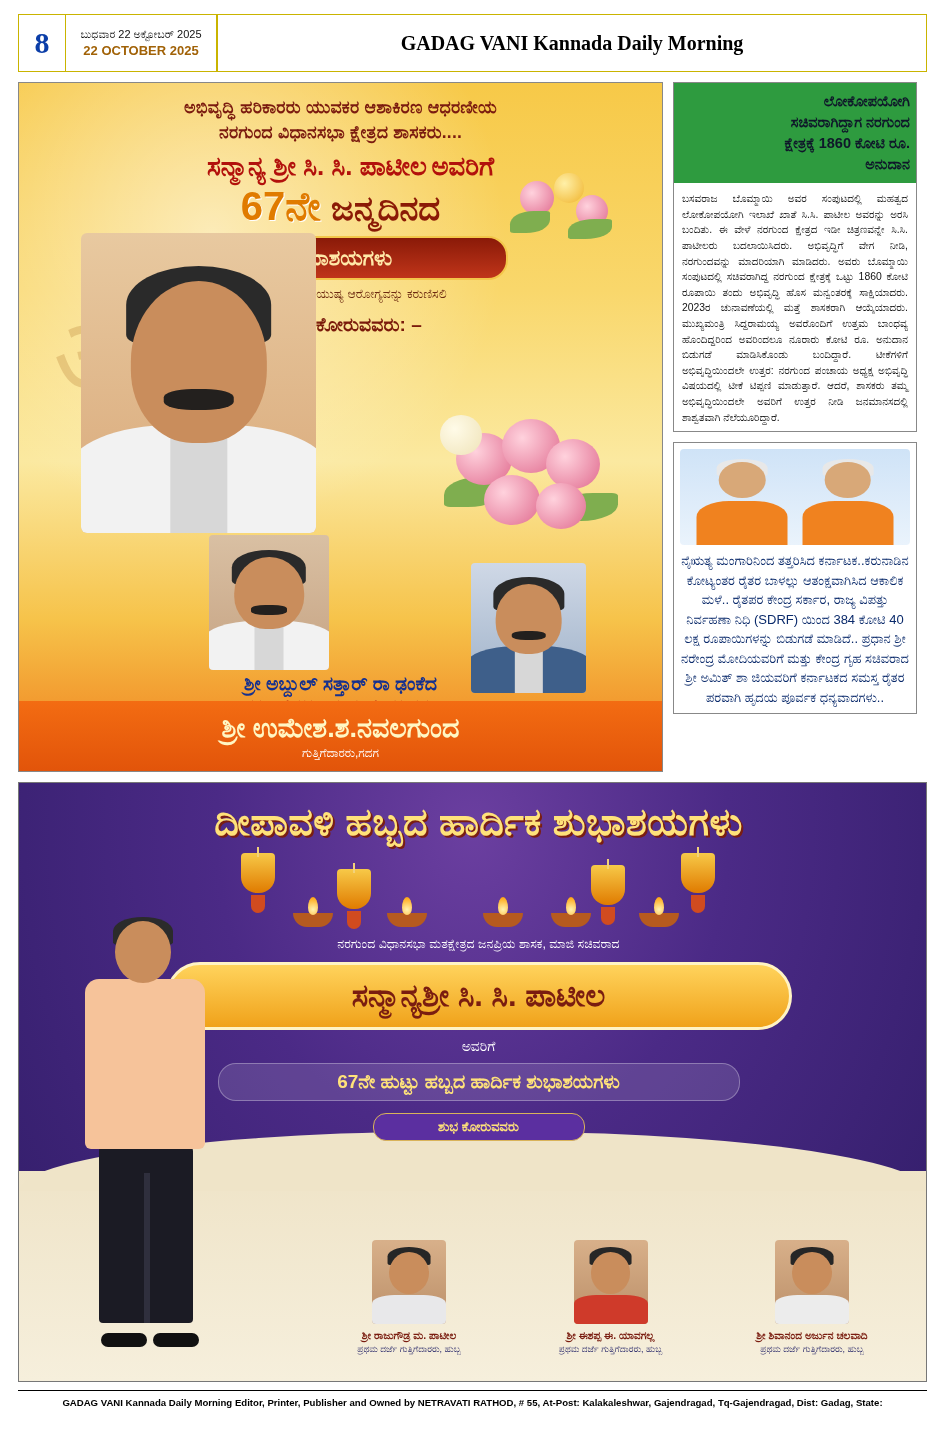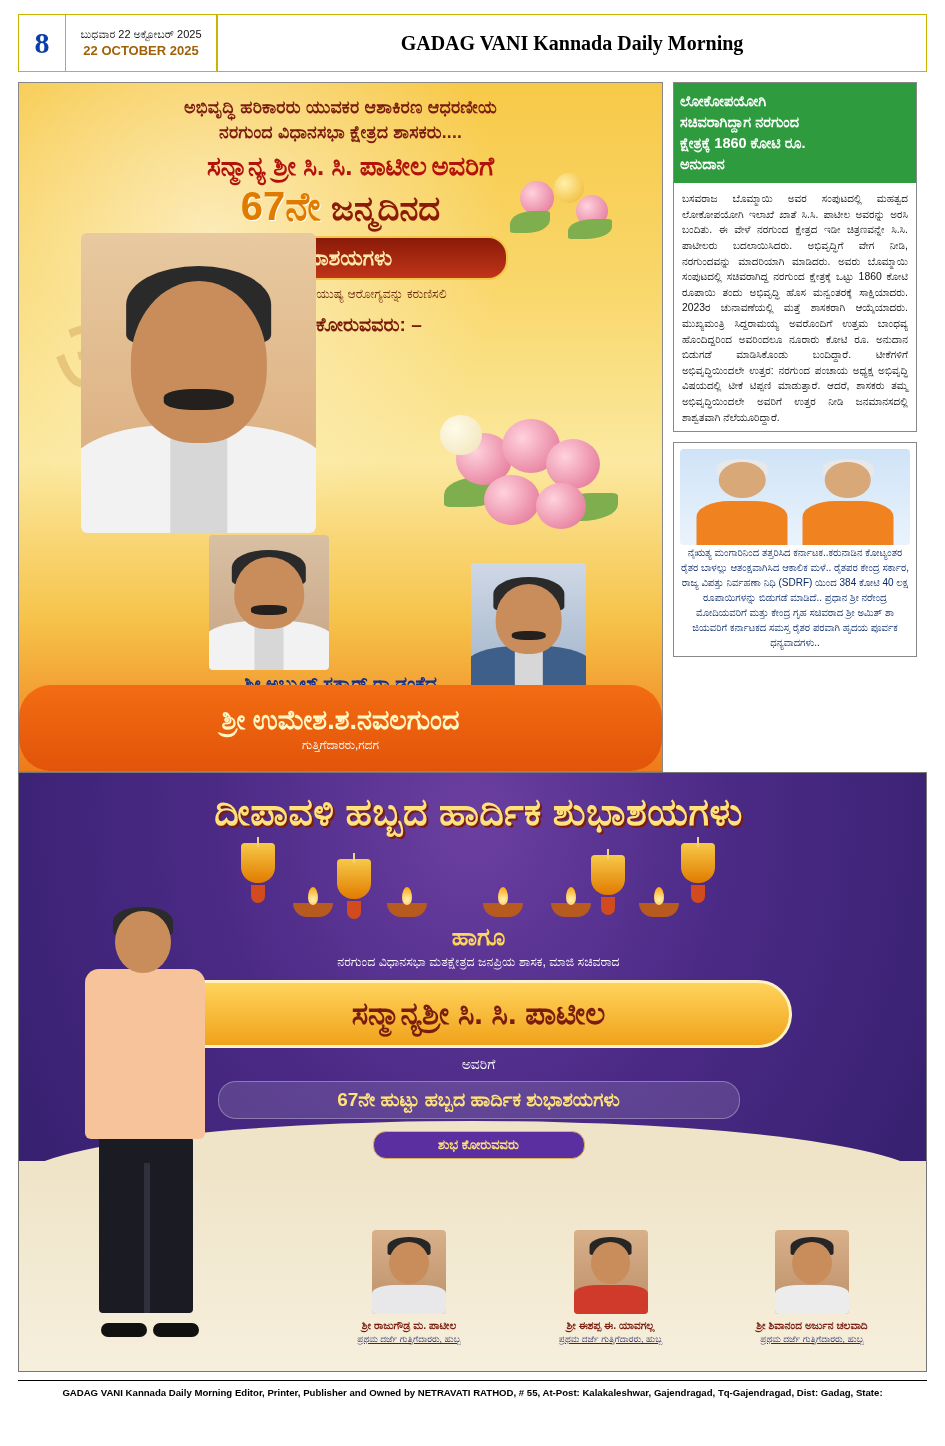--- a/index.html
+++ b/index.html
@@ -76,50 +76,50 @@
 
   .bday .flow-top{position:absolute;right:42px;top:90px;width:110px;height:70px;}
 
   .bday .p2{position:absolute;left:190px;top:452px;width:120px;height:135px;border-radius:4px;background:linear-gradient(#d9c0a3,#c6a383);overflow:hidden;}
   .bday .p3{position:absolute;left:452px;top:480px;width:115px;height:130px;border-radius:4px;background:linear-gradient(#cfd8e6,#9fb2c9);overflow:hidden;}
   .nm2{position:absolute;left:0;right:0;top:590px;text-align:center;}
   .nm2 .big{font-size:19px;font-weight:bold;color:#15308f;}
   .nm2 .sub{font-size:12.5px;font-weight:bold;color:#b0130d;margin-top:3px;}
   .nm2 .sub2{font-size:12.5px;font-weight:bold;color:#b0130d;margin-top:1px;}
   .bday .footer-band{
-    position:absolute;left:0;right:0;bottom:0;height:86px;
-    background:linear-gradient(#f36c12,#e2540a);display:flex;flex-direction:column;align-items:center;justify-content:center;border-radius:32px;
+    position:absolute;left:0;right:0;bottom:0;height:70px;
+    background:linear-gradient(#f36c12,#e2540a);display:flex;flex-direction:column;align-items:center;justify-content:center;
   }
   .bday .footer-band .fb1{font-size:27px;font-weight:bold;color:#fff7c4;}
   .bday .footer-band .fb2{font-size:12px;color:#fff;margin-top:2px;}
 
   
   .news{border:1px solid #888;box-sizing:border-box;padding:0;}
-  .news-head{background:#2e9b3f;color:#ffffff;text-align:left;padding:8px 6px;}
+  .news-head{background:#2e9b3f;color:#0f172a;text-align:right;padding:8px 6px;}
   .news-head div{font-size:14.5px;font-weight:bold;line-height:1.45;}
   .news-body{padding:8px 8px 6px;}
   .news-body p{margin:0;font-size:10.4px;line-height:1.5;color:#111;text-align:justify;}
 
   .adbox{margin-top:10px;border:1px solid #888;box-sizing:border-box;background:#fff;padding:6px;}
   .adbox .leaders{height:96px;border-radius:4px;background:linear-gradient(#cfe3f7,#eaf3fc);position:relative;overflow:hidden;}
   .leader{position:absolute;bottom:0;width:46%;height:92%;}
   .leader .h{position:absolute;left:50%;transform:translateX(-50%);top:6%;width:44%;height:40%;border-radius:50%;background:#d8a878;}
   .leader .hr{position:absolute;left:50%;transform:translateX(-50%);top:2%;width:48%;height:20%;border-radius:50% 50% 10% 10%;background:#e8e8e8;}
   .leader .bd{position:absolute;left:50%;transform:translateX(-50%);bottom:0;width:86%;height:50%;border-radius:36% 36% 0 0;background:#f0821f;}
-  .adbox .adtext{font-size:10px;line-height:1.5;color:#0a2a6b;text-align:center;}
+  .adbox .adtext{font-size:13px;line-height:1.5;color:#0a2a6b;text-align:center;margin-top:6px;}
   .adbox .adfoot{margin-top:6px;border-top:1px solid #d8a800;padding-top:5px;display:flex;align-items:center;gap:6px;}
   .adbox .lotus{width:26px;height:26px;border-radius:50%;background:#ff9933;flex:0 0 26px;position:relative;}
   .adbox .lotus:after{content:"";position:absolute;inset:5px;border-radius:50%;background:#fff;}
   .adbox .adfoot .ft{flex:1;font-size:7.6px;line-height:1.35;color:#111;text-align:center;}
   .adbox .adfoot .ft .nm{font-size:8.5px;font-weight:bold;color:#0b3ea8;}
   .adbox .adfoot .mini{width:40px;height:34px;border-radius:3px;background:linear-gradient(#cddcef,#9fb4cc);flex:0 0 40px;}
 
   
   .deep{
-    position:relative;height:600px;border:1px solid #777;box-sizing:border-box;overflow:hidden;
+    position:relative;margin-top:10px;height:600px;border:1px solid #777;box-sizing:border-box;overflow:hidden;
     background:
       radial-gradient(ellipse at 50% 8%, #6b3fa0 0%, #4b2a86 40%, #2f1c66 100%);
     padding-left: 12px;
   }
   .deep .wave{position:absolute;left:0;right:0;bottom:0;height:210px;background:linear-gradient(#efe4c8,#f6efdc);}
   .deep .wave:before{content:"";position:absolute;left:0;right:0;top:-40px;height:60px;background:#efe4c8;border-radius:50% 50% 0 0 / 100% 100% 0 0;}
   .deep h1{
     position:relative;margin:0;padding-top:18px;text-align:center;font-size:38px;font-weight:bold;color:#ffe27a;
     text-shadow:2px 2px 0 #7a1d10;letter-spacing:.5px;
   }
@@ -156,21 +156,21 @@
   .walker .pants:after{content:"";position:absolute;left:45px;top:30px;width:6px;height:150px;background:#2f2f3d;}
   .walker .shoe{position:absolute;bottom:-6px;width:46px;height:14px;background:#111;border-radius:7px;}
 
   .deep .cards{position:absolute;left:300px;right:24px;bottom:26px;display:flex;justify-content:space-between;}
   .card{width:180px;text-align:center;}
   .card .ph{width:74px;height:84px;margin:0 auto;border-radius:4px;background:linear-gradient(#d8b08a,#bb8f68);overflow:hidden;position:relative;}
   .card .ph .f{position:absolute;left:50%;top:14%;transform:translateX(-50%);width:54%;height:50%;border-radius:50%;background:#c98d5c;}
   .card .ph .hh{position:absolute;left:50%;top:8%;transform:translateX(-50%);width:58%;height:22%;border-radius:50% 50% 10% 10%;background:#262626;}
   .card .ph .b{position:absolute;left:50%;bottom:0;transform:translateX(-50%);width:100%;height:34%;background:#e8e8ea;border-radius:30% 30% 0 0;}
   .card .nm{font-size:10.5px;font-weight:bold;color:#7a1d10;margin-top:5px;}
-  .card .rl{font-size:9px;color:#2b2b6b;margin-top:2px;text-decoration:underline;}
+  .card .rl{font-size:9px;color:#2b2b6b;margin-top:2px;}
 
   
   .imprint{margin-top:8px;border-top:1px solid #000;padding-top:5px;text-align:center;}
   .imprint div{font-size:9.6px;font-weight:bold;line-height:1.5;color:#000;}
 </style>
 </head>
 <body>
 
 <div class="page">
 
@@ -345,21 +345,20 @@
       <div class="diya" style="left:520px;">
           <div class="pot"></div>
           <div class="fl"></div>
         </div>
       <div class="diya" style="left:608px;">
           <div class="pot"></div>
           <div class="fl"></div>
         </div>
     </div>
 
-    <div class="hagu">ಹಾಗೂ</div>
     <div class="sub1">ನರಗುಂದ ವಿಧಾನಸಭಾ ಮತಕ್ಷೇತ್ರದ ಜನಪ್ರಿಯ ಶಾಸಕ, ಮಾಜಿ ಸಚಿವರಾದ</div>
 
     <div class="namebox">
       <span>ಸನ್ಮಾನ್ಯಶ್ರೀ ಸಿ. ಸಿ. ಪಾಟೀಲ</span>
     </div>
 
     <div class="avarige">ಅವರಿಗೆ</div>
 
     <div class="bday67">
       <span>67ನೇ ಹುಟ್ಟು ಹಬ್ಬದ ಹಾರ್ದಿಕ ಶುಭಾಶಯಗಳು</span>

